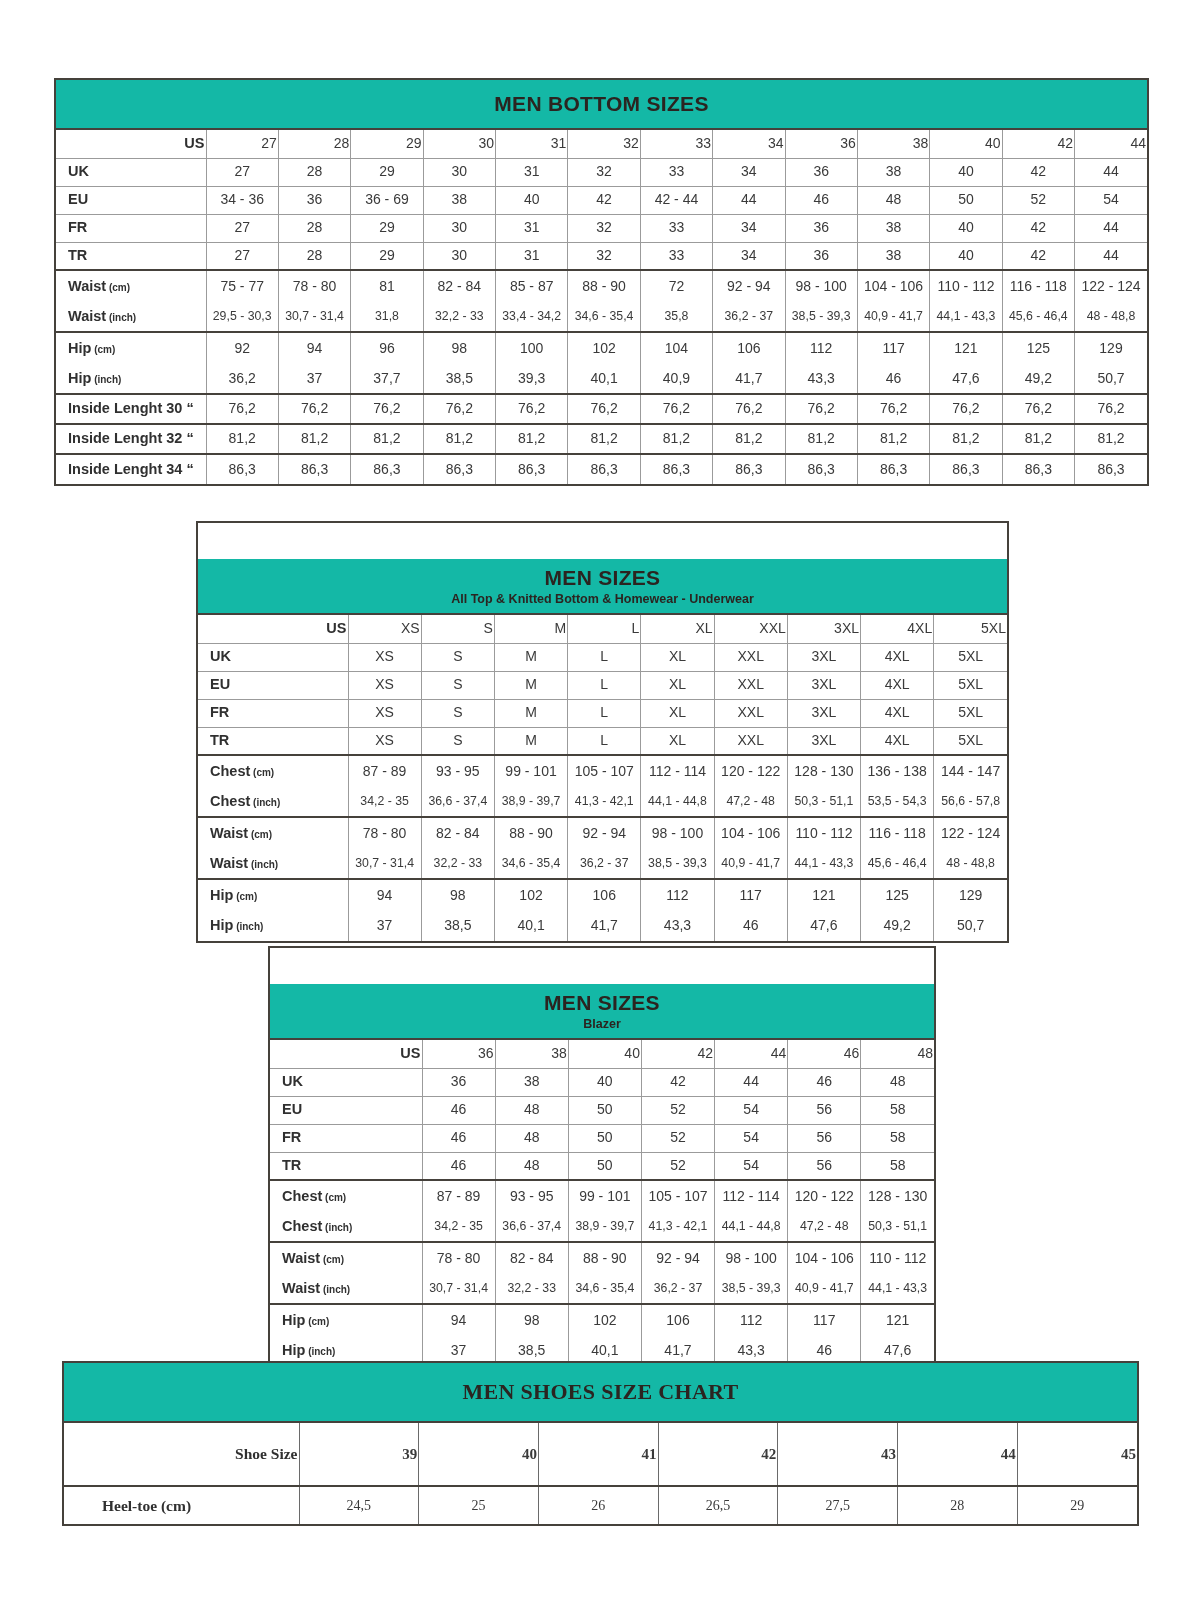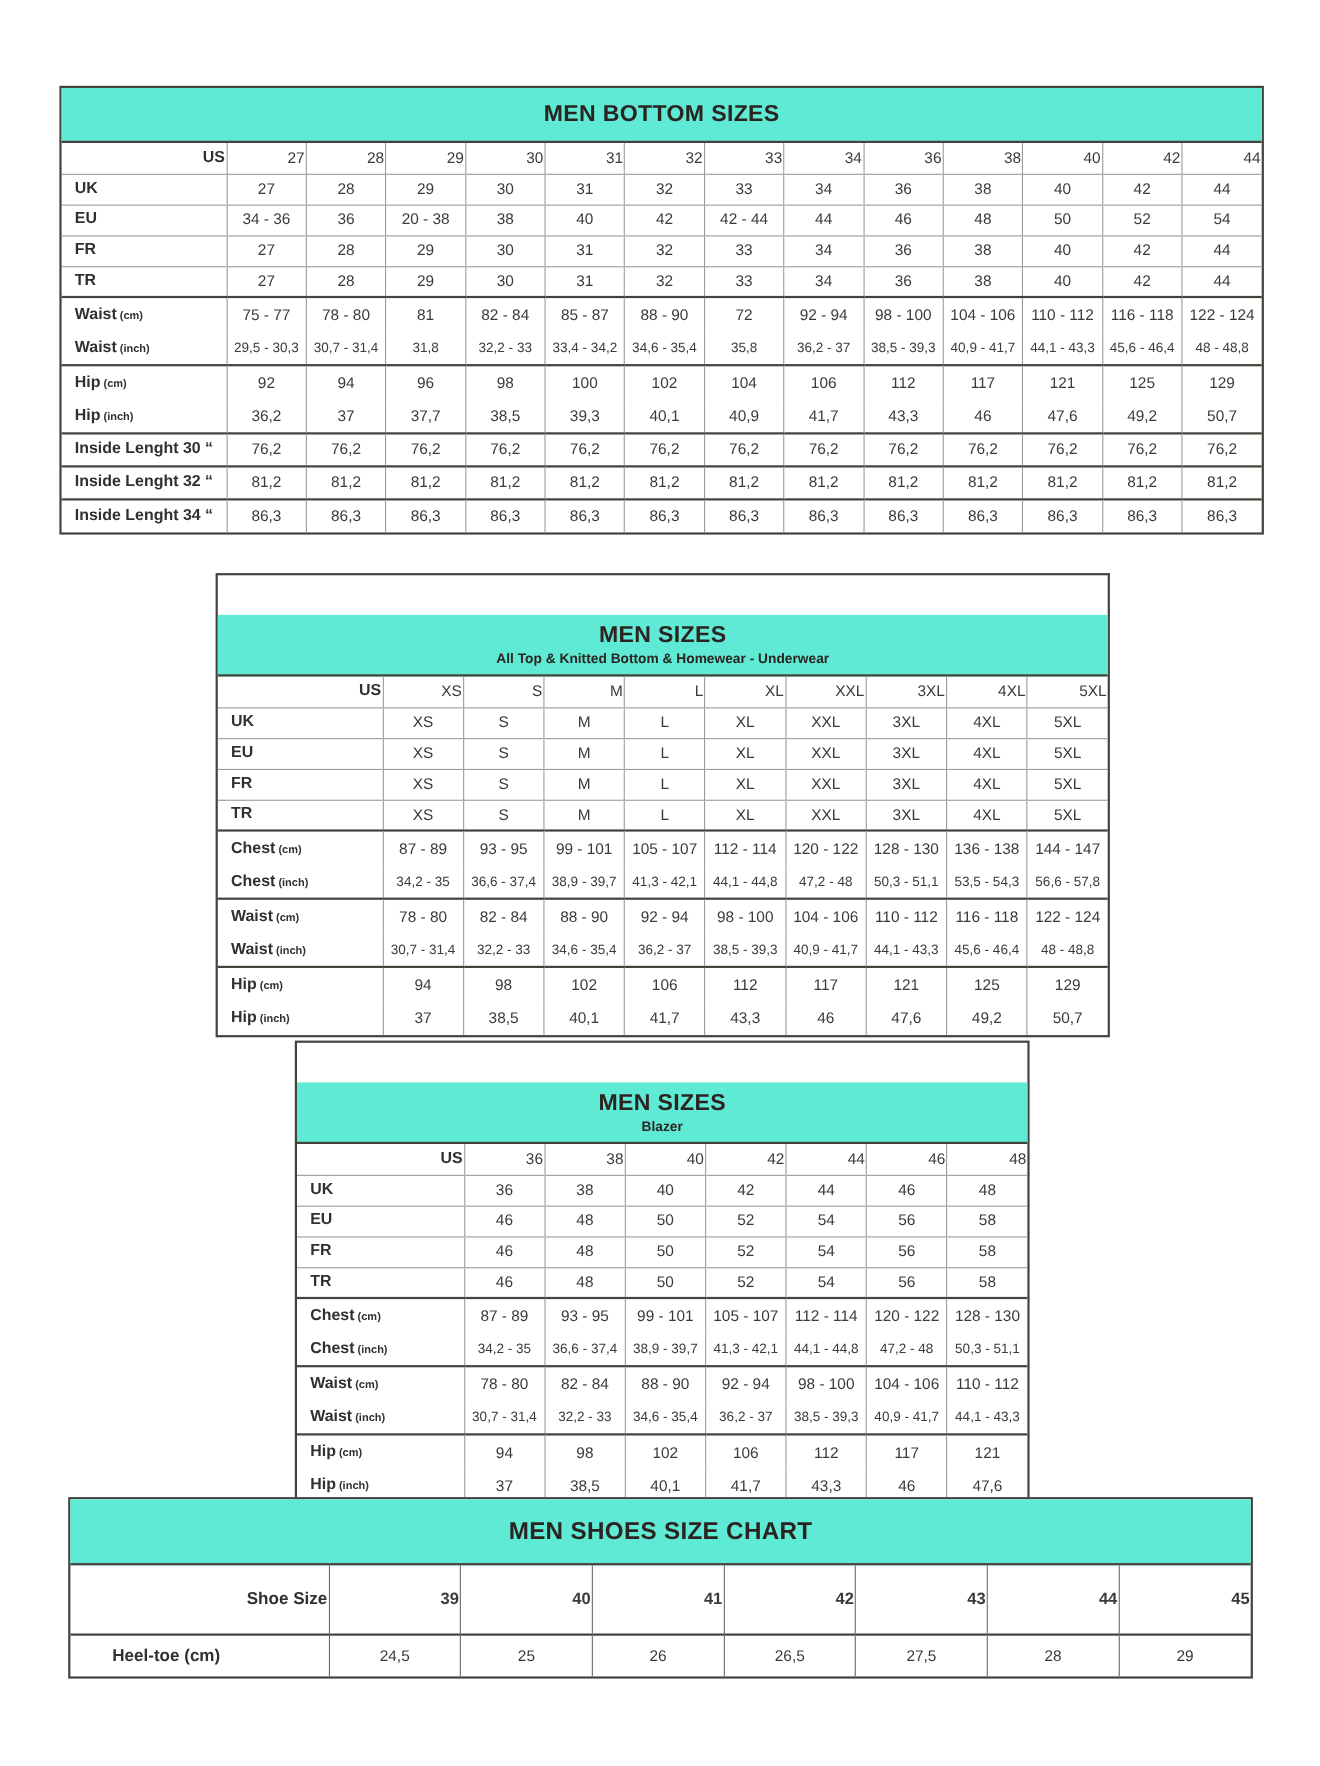--- a/index.html
+++ b/index.html
@@ -5,24 +5,24 @@
   html,body{margin:0;padding:0;}
   body{
     width:1200px;height:1605px;position:relative;background:#ffffff;
     font-family:"Liberation Sans", sans-serif;
     -webkit-font-smoothing:antialiased;
   }
   .tbl-section{position:absolute;border:2px solid #45413b;background:#fff;}
   #s1{left:54px;top:78px;width:1091px;}
   #s2{left:196px;top:521px;width:809px;}
   #s3{left:268px;top:946px;width:664px;}
-  #s4{left:62px;top:1361px;width:1073px;}
+  #s4{left:62px;top:1361px;width:1073px;font-family:Liberation Serif, serif;}
 
   .hdr{
-    background:#5eead4;border-bottom:2px solid #45413b;
+    background:#14b8a6;border-bottom:2px solid #45413b;
     display:flex;flex-direction:column;align-items:center;justify-content:center;
     text-align:center;
   }
   #s1 .hdr{height:48px;}
   #s2 .hdr,#s3 .hdr{height:54px;margin-top:36px;}
   #s4 .hdr{height:58px;}
   .title{font-weight:bold;font-size:21px;color:#2b2420;letter-spacing:.3px;line-height:1.15;}
   #s4 .title{font-size:22px;}
   .subtitle{font-weight:bold;font-size:12.5px;color:#2b2420;margin-top:1px;}
 
@@ -117,21 +117,21 @@
             <td>36</td>
             <td>38</td>
             <td>40</td>
             <td>42</td>
             <td>44</td>
           </tr>
           <tr class="sep-thin">
             <td class="lblcell">EU</td>
             <td>34 - 36</td>
             <td>36</td>
-            <td>20 - 38</td>
+            <td>36 - 69</td>
             <td>38</td>
             <td>40</td>
             <td>42</td>
             <td>42 - 44</td>
             <td>44</td>
             <td>46</td>
             <td>48</td>
             <td>50</td>
             <td>52</td>
             <td>54</td>

